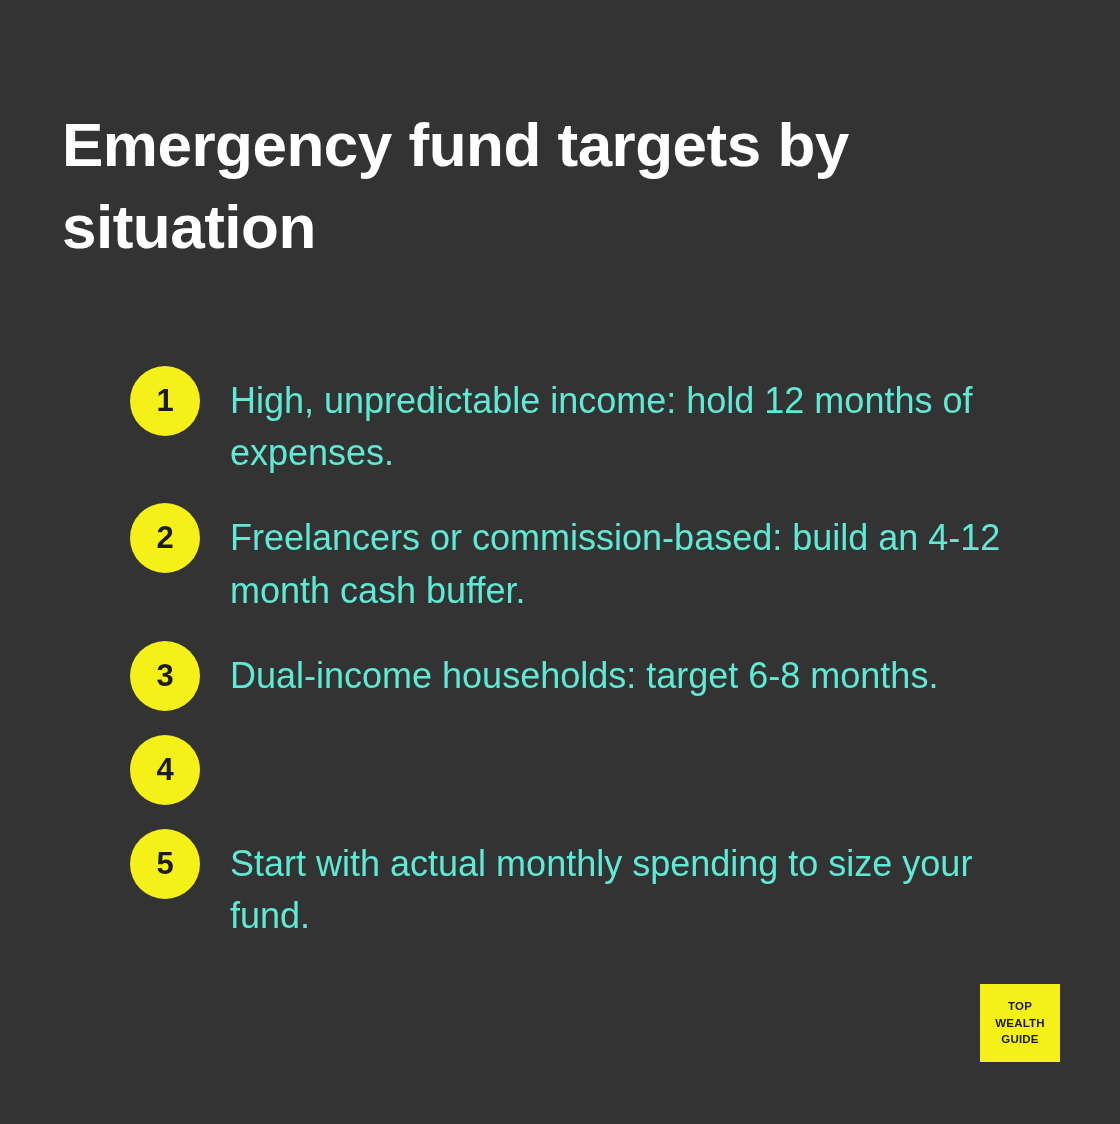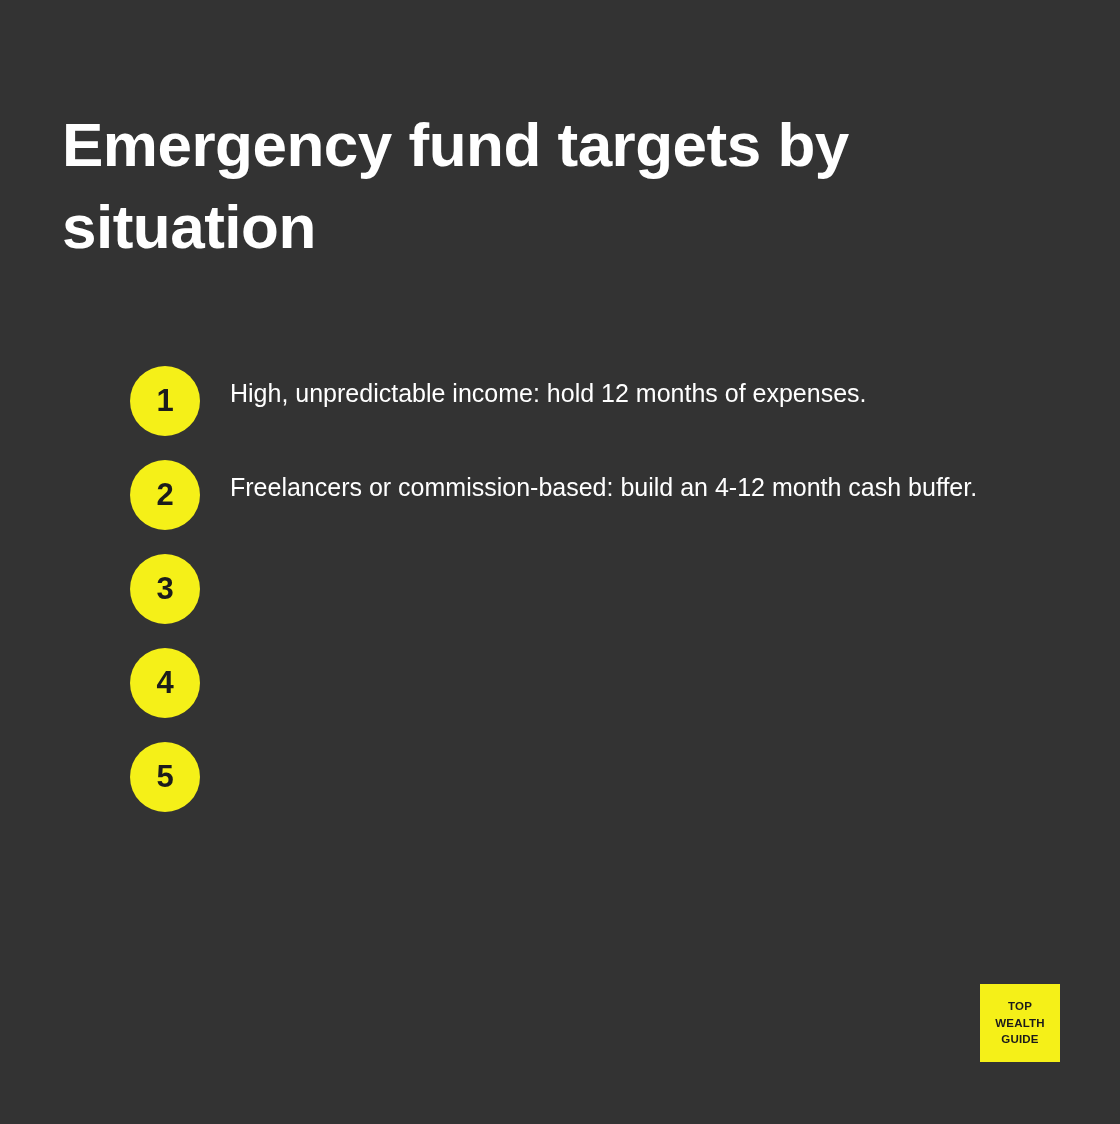--- a/index.html
+++ b/index.html
@@ -51,22 +51,22 @@
     color: #1c1c1c;
     font-size: 31px;
     font-weight: bold;
     display: flex;
     align-items: center;
     justify-content: center;
     margin-right: 30px;
   }
   .item-text {
     flex: 1 1 auto;
-    color: #ffffff;
-    font-size: 25px;
+    color: #5eead4;
+    font-size: 36px;
     line-height: 1.45;
     padding-top: 9px;
     max-width: 790px;
   }
   .logo {
     position: absolute;
     left: 980px;
     top: 984px;
     width: 80px;
     height: 78px;
@@ -97,28 +97,30 @@
       <div class="item-text">High, unpredictable income: hold 12 months of expenses.</div>
     </div>
 
     <div class="item">
       <div class="badge">2</div>
       <div class="item-text">Freelancers or commission-based: build an 4-12 month cash buffer.</div>
     </div>
 
     <div class="item">
       <div class="badge">3</div>
+      <div class="item-text">Dual-income households: target 6-8 months.</div>
     </div>
 
     <div class="item">
       <div class="badge">4</div>
     </div>
 
     <div class="item">
       <div class="badge">5</div>
+      <div class="item-text">Start with actual monthly spending to size your fund.</div>
     </div>
 
   </div>
 
   <div class="logo">
     <span>TOP</span>
     <span>WEALTH</span>
     <span>GUIDE</span>
   </div>
 

